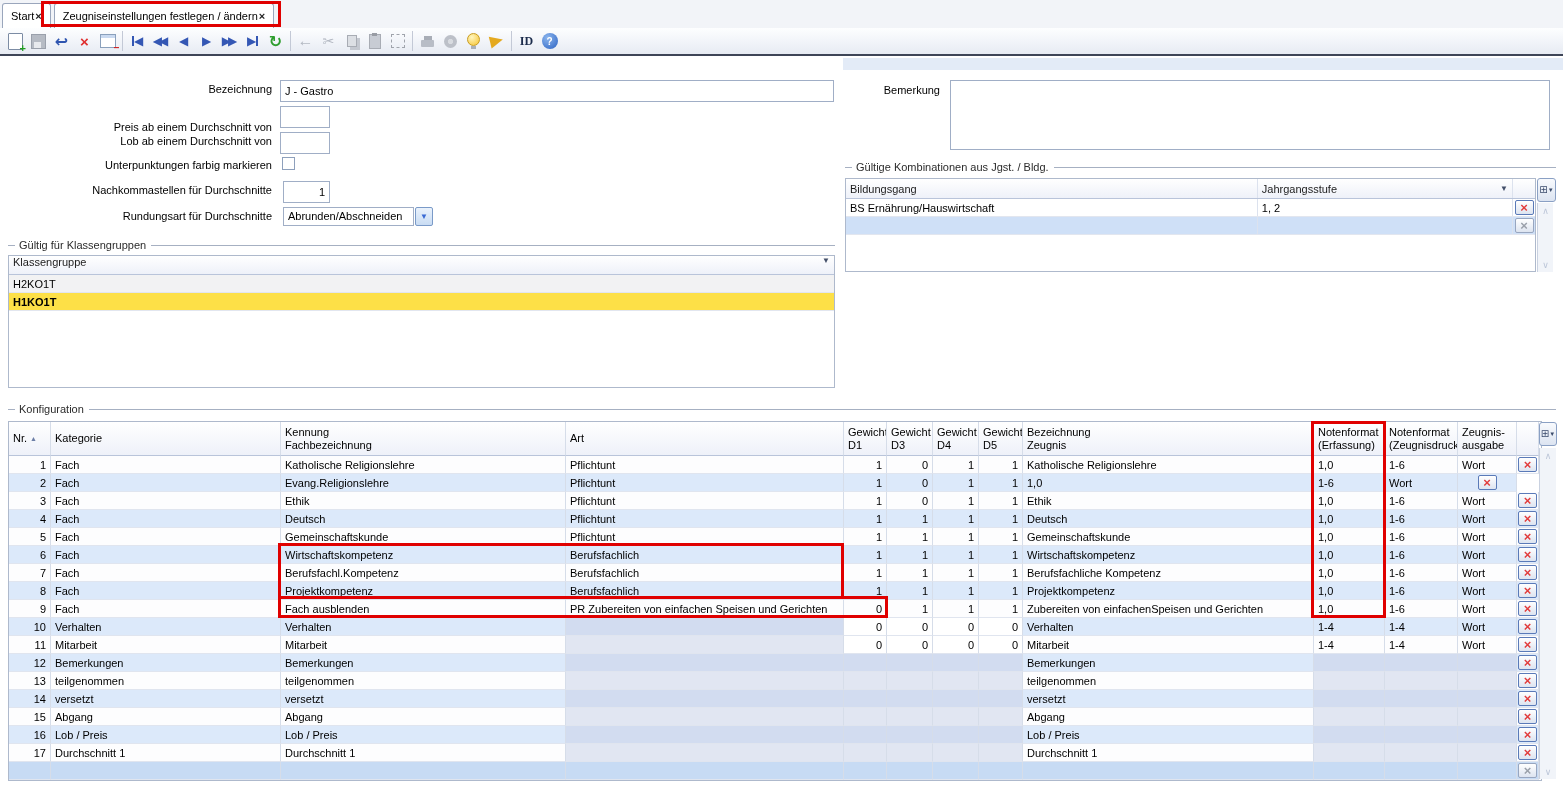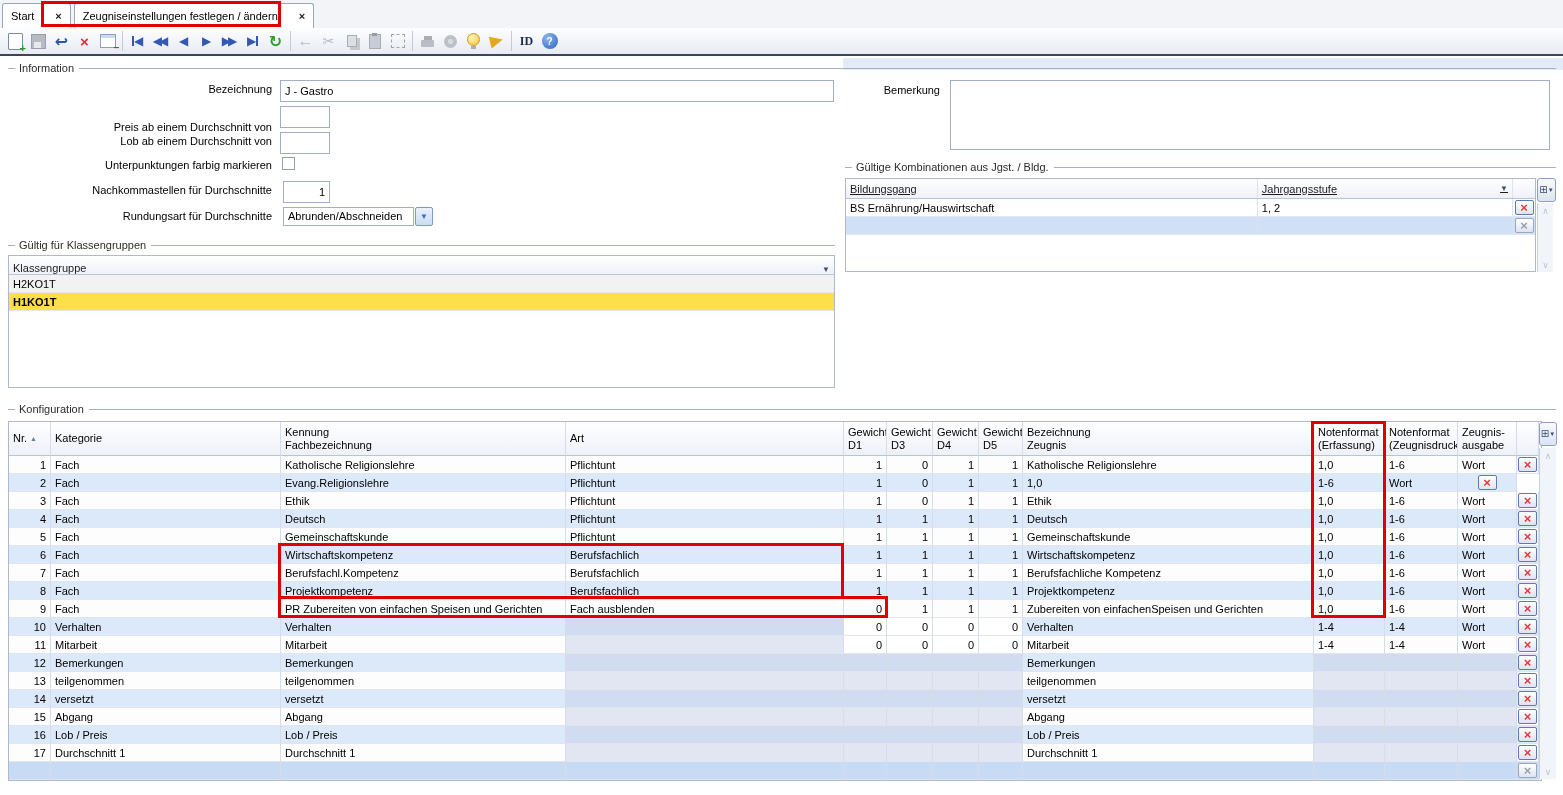--- a/index.html
+++ b/index.html
@@ -1,21 +1,21 @@
 <!DOCTYPE html>
 <html><head>
 <meta charset="utf-8">
 <style>
   html,body{margin:0;padding:0;}
   body{width:1563px;height:795px;background:#fff;font-family:"Liberation Sans","DejaVu Sans",sans-serif;font-size:11px;color:#000;overflow:hidden;position:relative;}
   .screen{position:absolute;inset:0;}
 
   
   .tabbar{position:absolute;left:0;top:0;width:100%;height:28px;background:#f2f4f8;display:flex;align-items:flex-end;padding-left:2px;box-sizing:border-box;}
-  .tab{height:24px;display:flex;align-items:center;gap:21px;padding:0 8px;background:#fff;border:1px solid #9aa6bc;border-bottom:none;border-radius:3px 3px 0 0;margin-right:3px;cursor:default;}
+  .tab{height:24px;display:flex;align-items:center;gap:1px;padding:0 8px;background:#fff;border:1px solid #9aa6bc;border-bottom:none;border-radius:3px 3px 0 0;margin-right:3px;cursor:default;}
   .tab .close{font-weight:bold;font-size:11px;color:#222;line-height:10px;}
 
   
   .toolbar{position:absolute;left:0;top:28px;width:100%;height:28px;background:linear-gradient(#fdfeff,#e7ebf3);border-bottom:2px solid #3e4557;display:flex;align-items:center;padding-left:4px;box-sizing:border-box;}
   .ic{display:inline-flex;width:23px;height:23px;align-items:center;justify-content:center;position:relative;}
   .sep{width:1px;height:20px;background:#c3c9d6;margin:0 3px;}
   .g-blue{color:#3457b4;font-size:12px;}
   .g-dis{color:#b3b8c2;}
   .ic-undo{color:#2f55b0;font-size:16px;font-weight:bold;}
   .ic-delete{color:#e03030;font-size:15px;font-weight:bold;}
@@ -56,21 +56,21 @@
   .tbox{position:absolute;border:1px solid #a0aec6;background:#fff;font-family:inherit;font-size:11px;padding:10px 4px;box-sizing:border-box;height:19px;}
   .tbox.num{text-align:right;}
   textarea.tbox{resize:none;}
   .chk{position:absolute;width:13px;height:13px;border:1px solid #8ea0bc;background:#fff;box-sizing:border-box;}
   .combo{position:absolute;display:flex;}
   .combo .cfield{border:1px solid #a0aec6;background:#fff;height:19px;box-sizing:border-box;padding:2px 4px;width:131px;}
   .combo .cbtn{width:18px;height:19px;box-sizing:border-box;border:1px solid #7a9ac8;margin-left:1px;background:linear-gradient(#eaf2fc,#c9dcf3);display:flex;align-items:center;justify-content:center;color:#3a6ad4;font-size:8px;border-radius:2px;}
 
   
   .grid{position:absolute;border:1px solid #aeb9cc;background:#fff;box-sizing:border-box;overflow:hidden;}
-  .gh{background:linear-gradient(#ffffff,#eef1f9);border-bottom:1px solid #b9c4da;box-sizing:border-box;display:flex;align-items:flex-end;padding:0 4px;color:#1c1c1c;}
+  .gh{background:linear-gradient(#ffffff,#eef1f9);border-bottom:1px solid #b9c4da;box-sizing:border-box;display:flex;align-items:flex-start;padding:0 4px;color:#1c1c1c;}
   .row18{height:18px;display:flex;align-items:center;box-sizing:border-box;}
   .dd{font-size:8px;color:#44506a;margin-left:auto;}
 
   
   .kgrow{border-bottom:1px solid #e2e6ef;padding:0 4px;}
   .kg-gray{background:#f2f2f3;}
   .kg-sel{background:#fde047;font-weight:bold;}
 
   .komb-grid .kcell{box-sizing:border-box;padding:0 4px;border-right:1px solid #dce2ee;height:100%;display:flex;align-items:center;}
 
@@ -181,23 +181,20 @@
       <span class="ic">
         <span class="ic-id">ID</span>
       </span>
       <span class="ic">
         <span class="ic-help">?</span>
       </span>
     </div>
 
   <div style="position:absolute;left:843px;top:58px;width:720px;height:12px;background:#e3ebf7;"></div>
 
-  <div class="legend" style="left:8px;top:62px;width:1548px;">
-    <span>Information</span>
-  </div>
 
   <div class="flabel" style="top:83px;">Bezeichnung</div>
   <input class="tbox" style="left: 280px; top: 80px; width: 554px;" value="J - Gastro">
 
   <div class="flabel" style="top:121px;">Preis ab einem Durchschnitt von</div>
   <input class="tbox" style="left: 280px; top: 106px; width: 50px;" value="">
 
   <div class="flabel" style="top:135px;">Lob ab einem Durchschnitt von</div>
   <input class="tbox" style="left: 280px; top: 132px; width: 50px;" value="">
 
@@ -213,21 +210,21 @@
     <div class="cbtn">▼</div>
   </div>
 
   <div style="position:absolute;left:840px;top:84px;width:100px;text-align:right;">Bemerkung</div>
   <textarea class="tbox" style="left: 950px; top: 80px; width: 600px; height: 70px;"></textarea>
 
   <div class="legend" style="left:845px;top:161px;width:711px;">
     <span>Gültige Kombinationen aus Jgst. / Bldg.</span>
   </div>
   <div class="grid komb-grid" style="left:845px;top:178px;width:691px;height:94px;">
-    <div class="gh row18" style="height:20px;display:flex;padding:0;text-decoration:underline;">
+    <div class="gh row18" style="height:20px;display:flex;padding:0;">
       <div class="kcell" style="width:413px;">
           <span>Bildungsgang</span>
         </div>
       <div class="kcell" style="width:256px;">
           <span>Jahrgangsstufe</span>
           <span class="dd">▼</span>
         </div>
       <div class="kcell" style="width:22px;border-right:none;"></div>
     </div>
     <div id="kombRows">
@@ -432,22 +429,22 @@
         <div class="cell bg-b">1,0</div>
         <div class="cell bg-b">1-6</div>
         <div class="cell bg-b">Wort</div>
         <div class="cell delcell bg-b">
           <span class="xbtn">×</span>
         </div>
       </div>
       <div class="cfg-row cfg-r">
         <div class="cell bg-w num">9</div>
         <div class="cell bg-w">Fach</div>
+        <div class="cell bg-w">Fach ausblenden</div>
         <div class="cell bg-w">PR Zubereiten von einfachen Speisen und Gerichten</div>
-        <div class="cell bg-w">Fach ausblenden</div>
         <div class="cell bg-w num">0</div>
         <div class="cell bg-w num">1</div>
         <div class="cell bg-w num">1</div>
         <div class="cell bg-w num">1</div>
         <div class="cell bg-w">Zubereiten von einfachenSpeisen und Gerichten</div>
         <div class="cell bg-w">1,0</div>
         <div class="cell bg-w">1-6</div>
         <div class="cell bg-w">Wort</div>
         <div class="cell delcell bg-w">
           <span class="xbtn">×</span>

